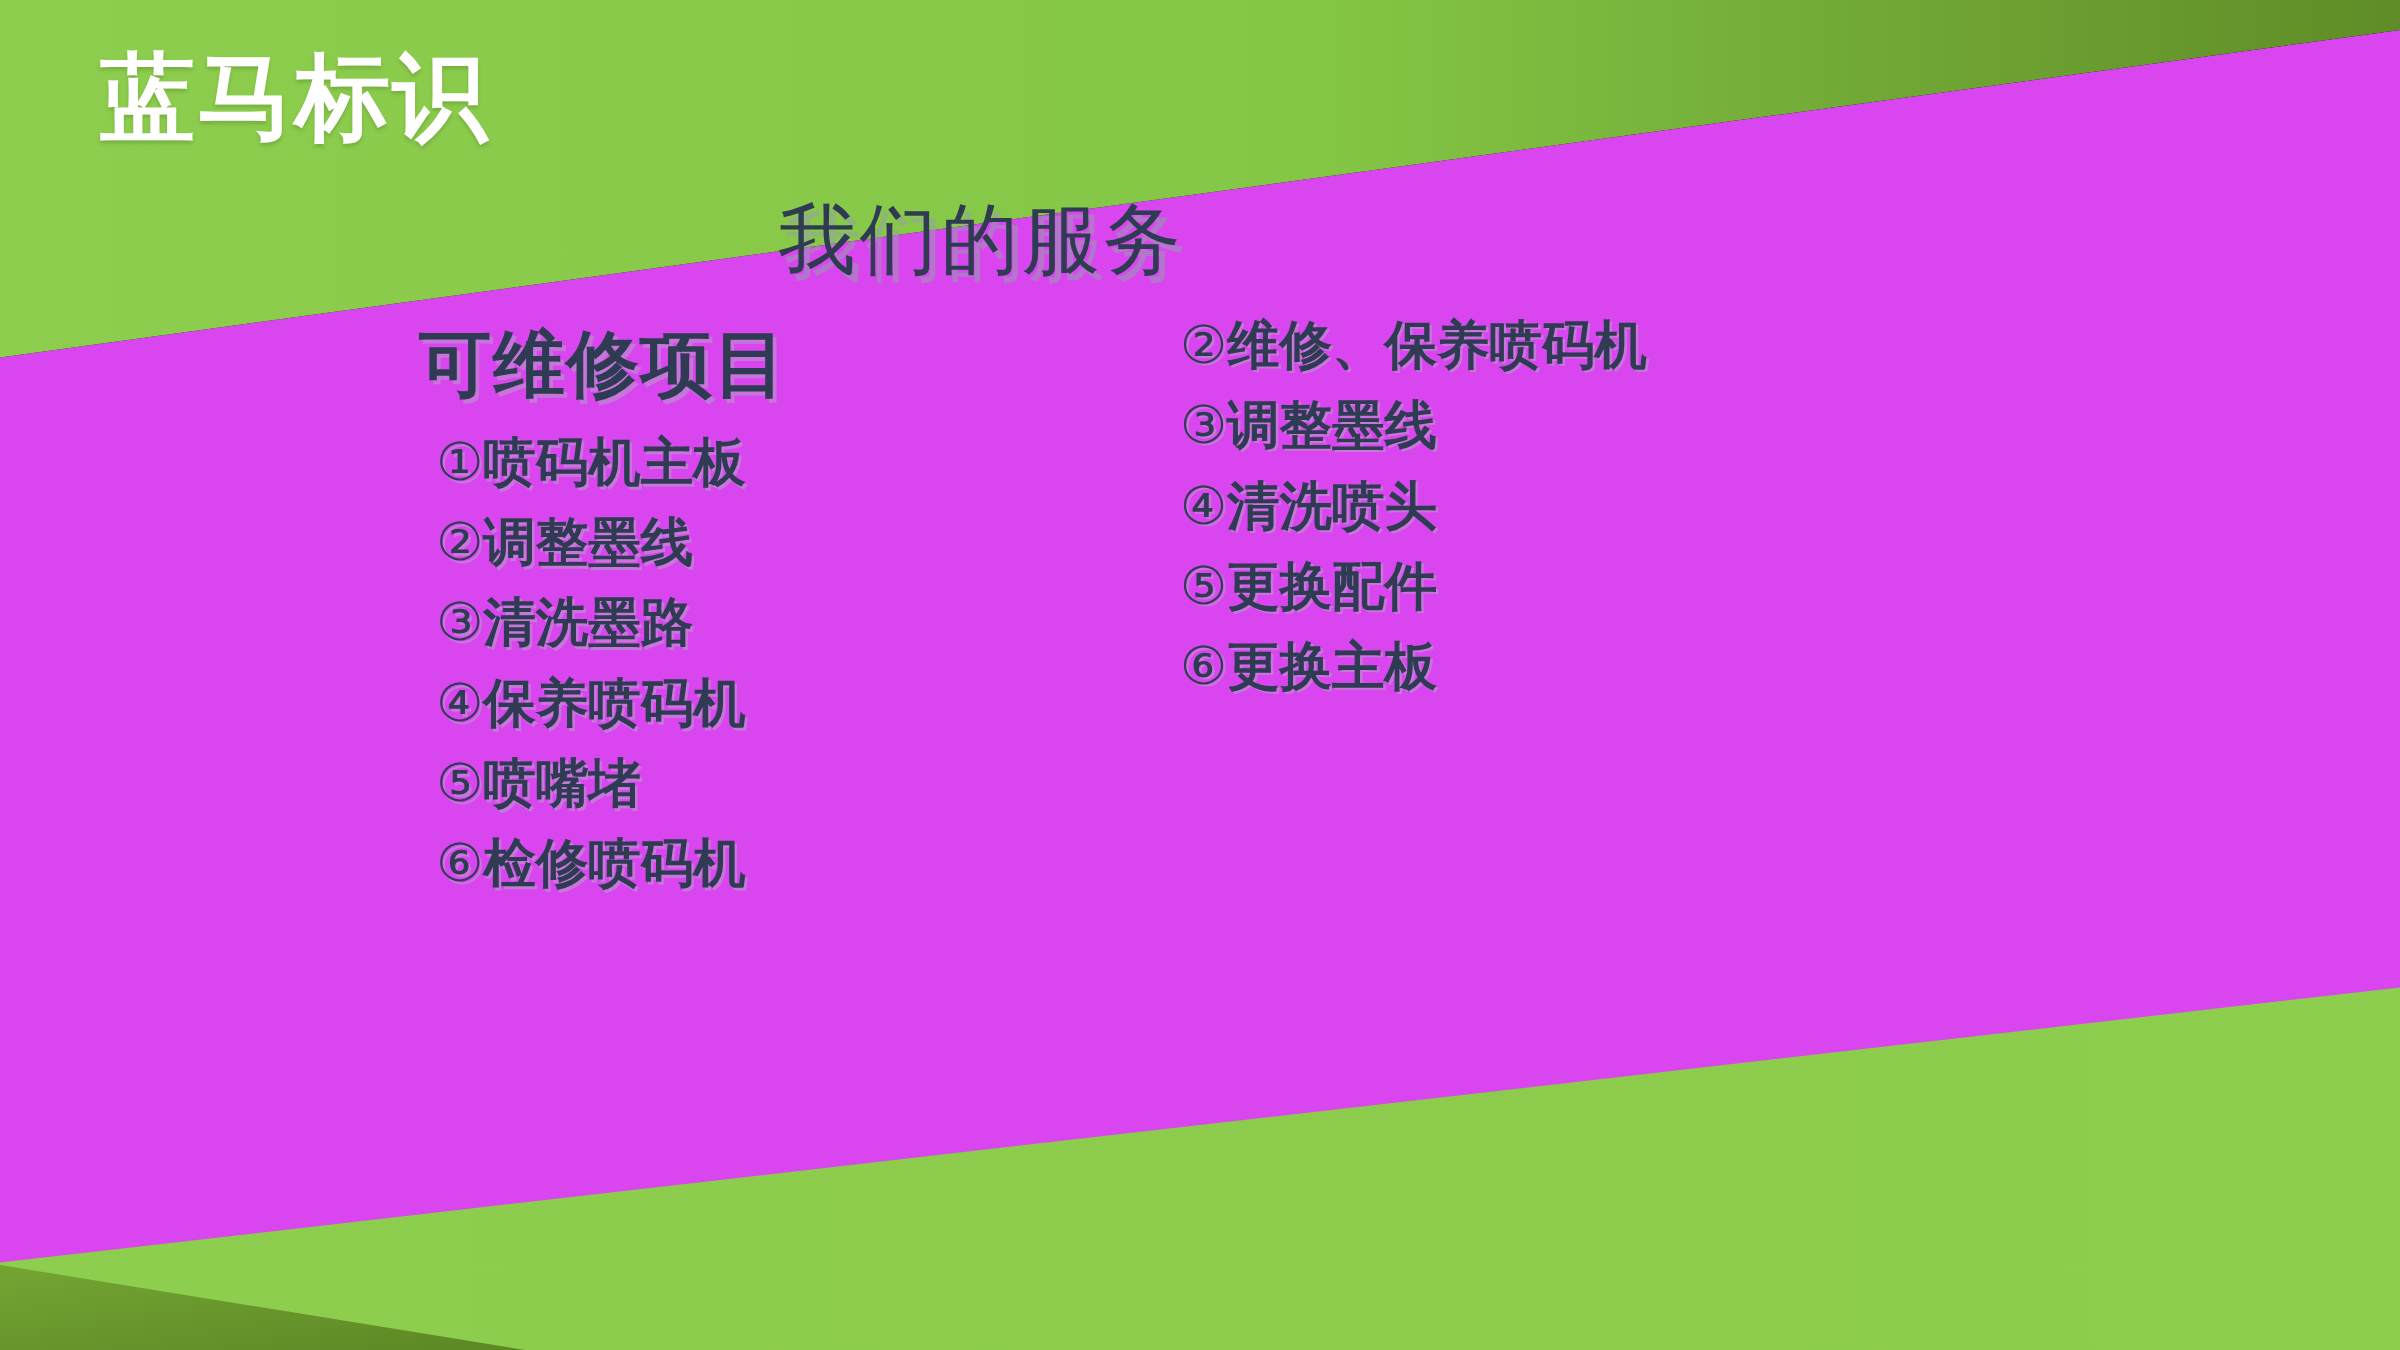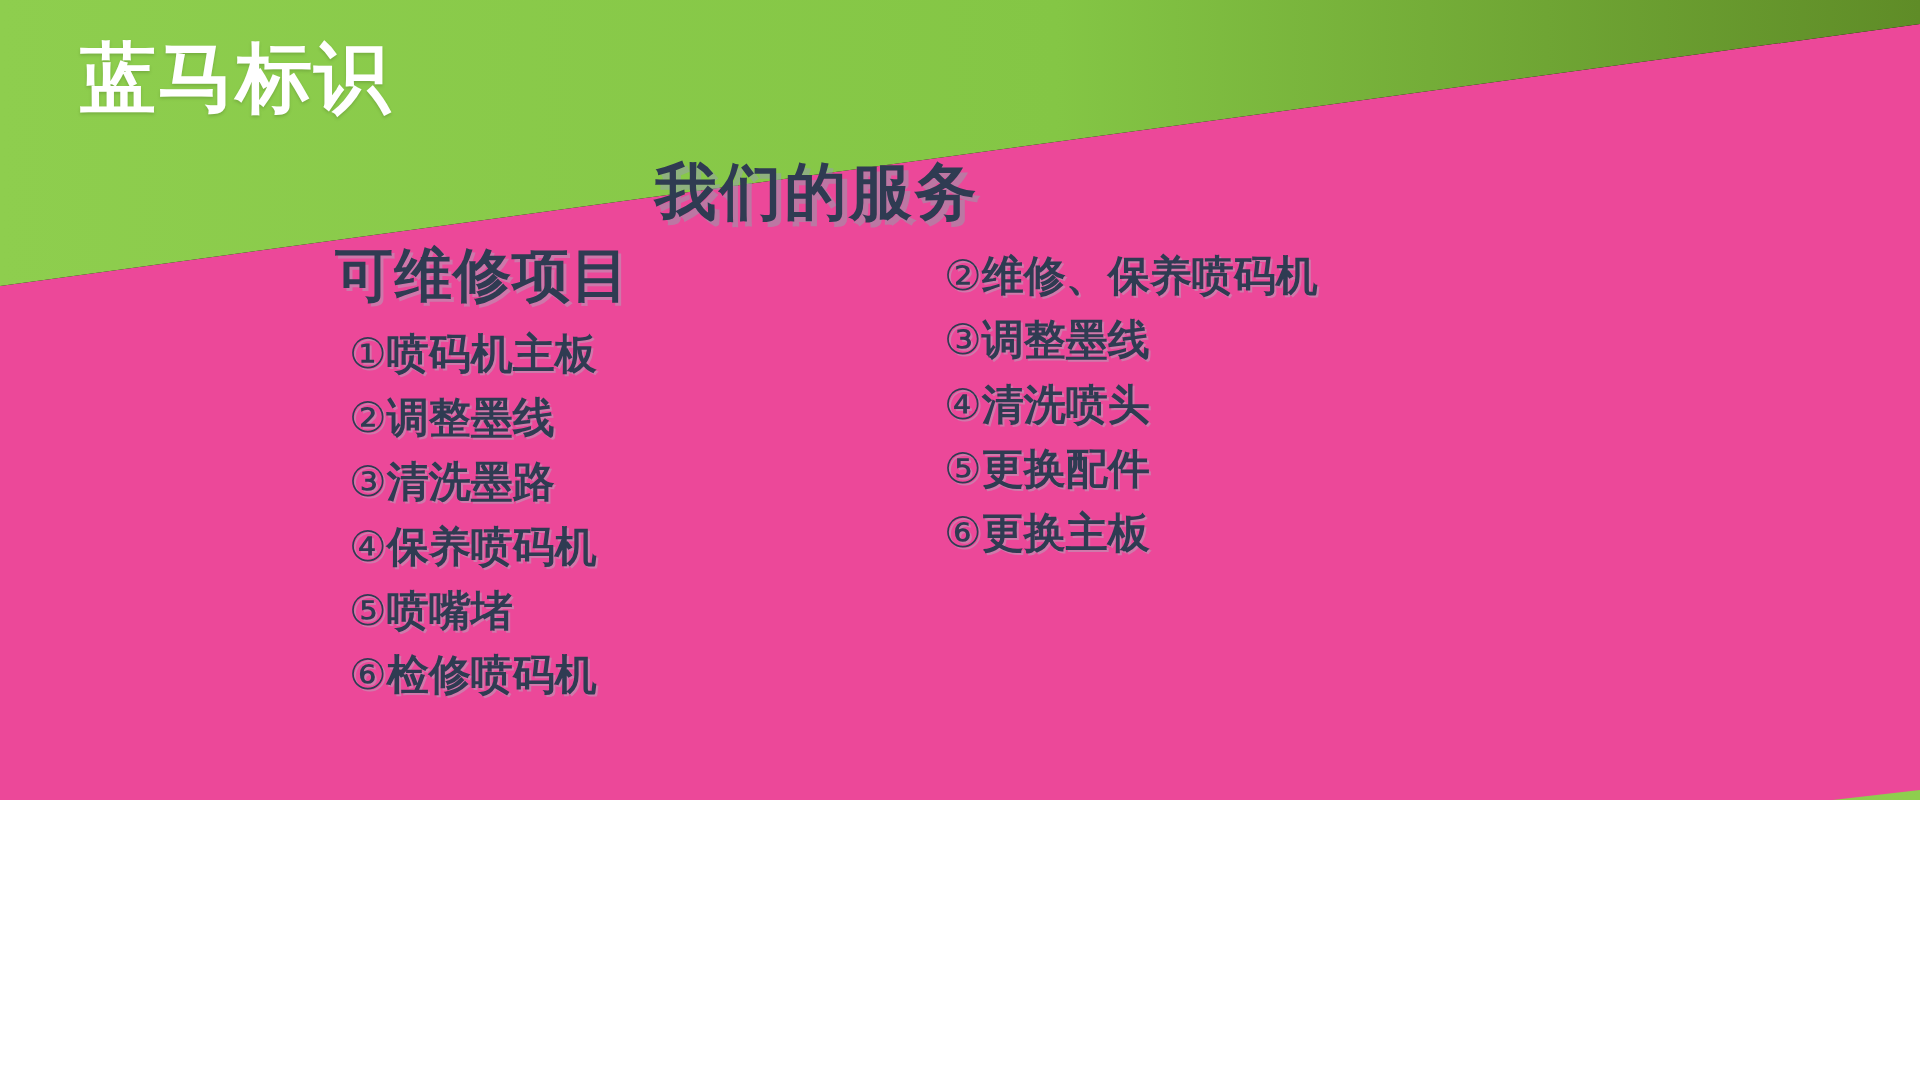--- a/index.html
+++ b/index.html
@@ -10,22 +10,22 @@
   body {
     width: 1920px;
     height: 1080px;
     overflow: hidden;
     font-family: "DejaVu Sans", "Liberation Sans", sans-serif;
   }
 
   #slide {
     position: relative;
     width: 1920px;
-    height: 800px;
-    background: #ec4899;
+    height: 1080px;
+    background: #d946ef;
     overflow: hidden;
   }
 
   
   .deco {
     position: absolute;
     left: 0;
     top: 0;
     width: 1920px;
     height: 1080px;
@@ -47,43 +47,42 @@
   }
 
   
   #headline {
     position: absolute;
     left: 0;
     top: 150px;
     width: 1570px;
     text-align: center;
     font-size: 62px;
-    font-weight: bold;
+    font-weight: normal;
     color: #2f3b52;
     letter-spacing: 3px;
     text-shadow: 5px 5px 0 rgba(150,158,172,0.55);
     white-space: nowrap;
-    margin-left: 32px;
   }
 
   
   .column {
     position: absolute;
     top: 244px;
   }
   #column-left  { left: 335px; }
   #column-right { left: 930px; }
 
   .col-title {
     font-size: 58px;
     font-weight: bold;
     color: #2f3b52;
     letter-spacing: 1px;
     line-height: 1.1;
-    margin: 0 0 14px 0;
+    margin: 16px 0 14px 0;
     text-shadow: 3px 3px 0 rgba(170,177,190,0.45);
     white-space: nowrap;
   }
 
   .col-list {
     list-style: none;
     margin: 0;
     padding: 0 0 0 14px;
   }
   .col-list li {

